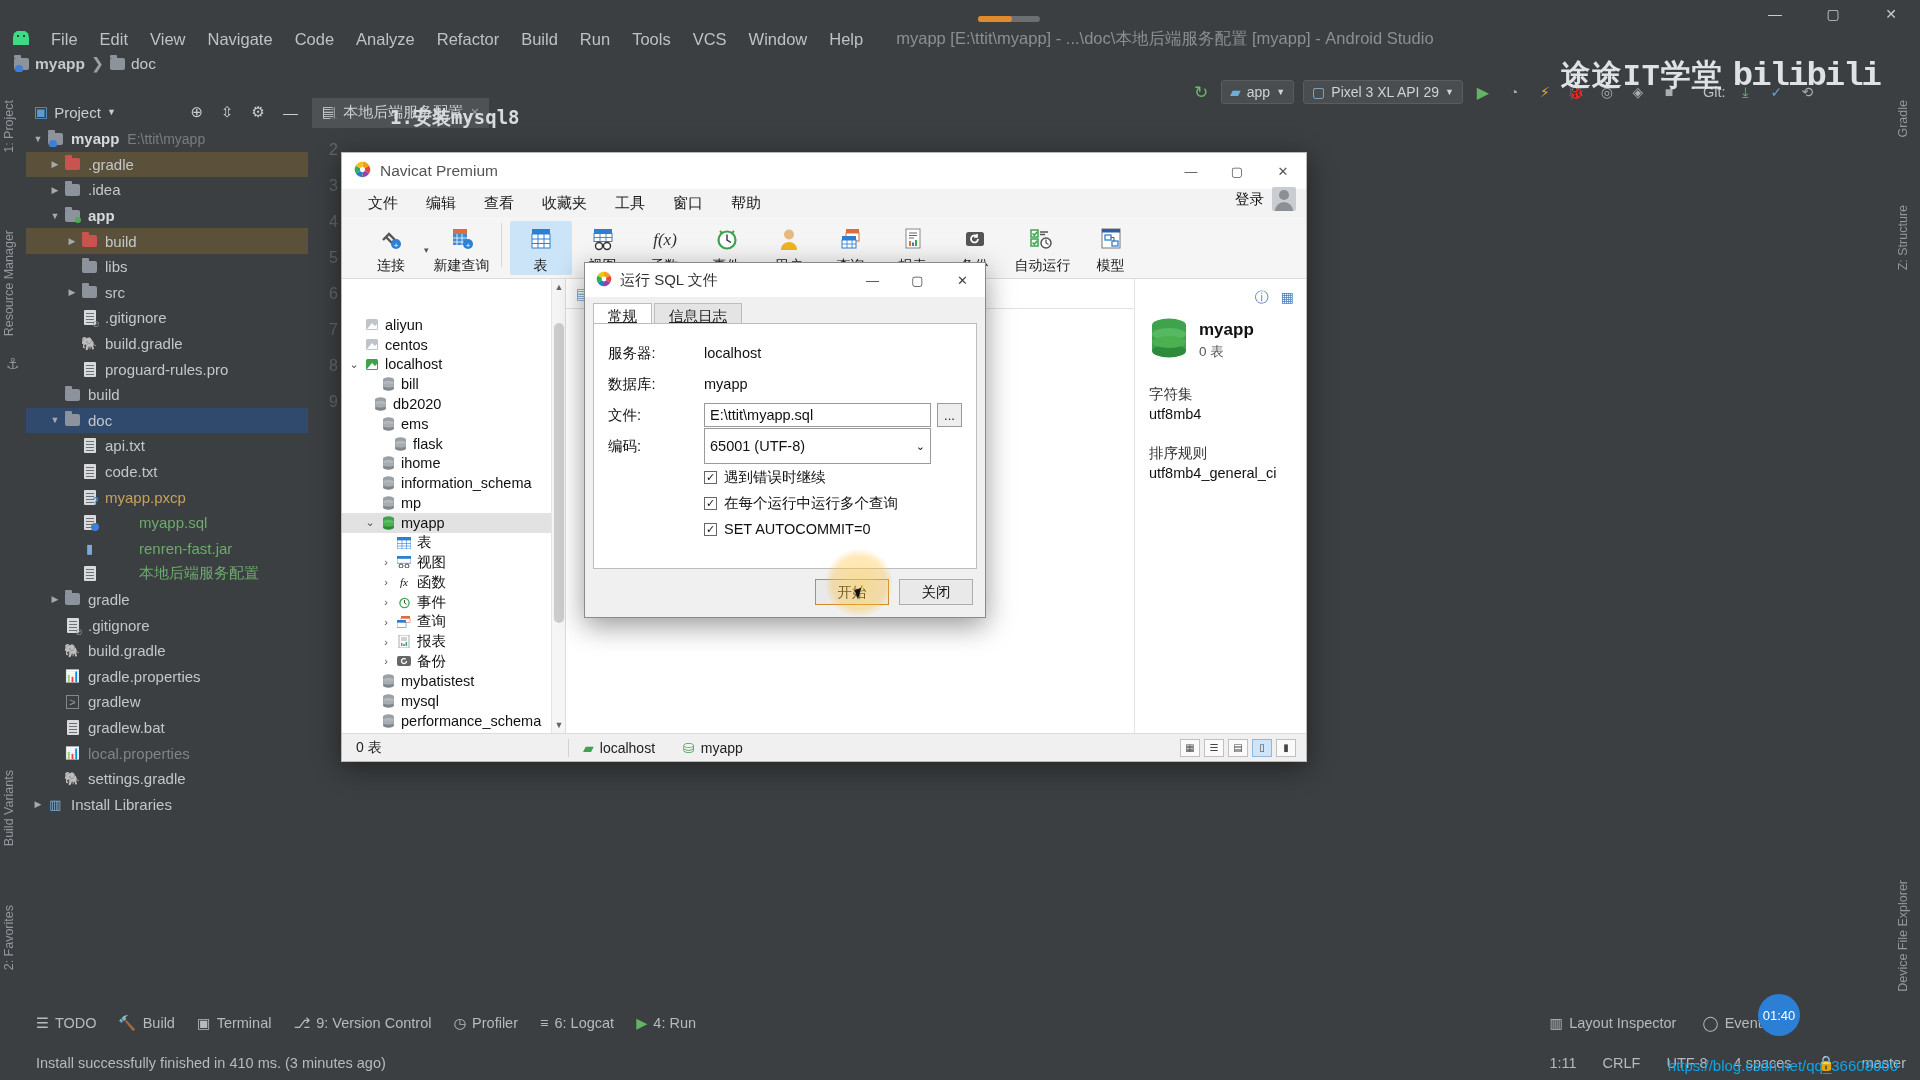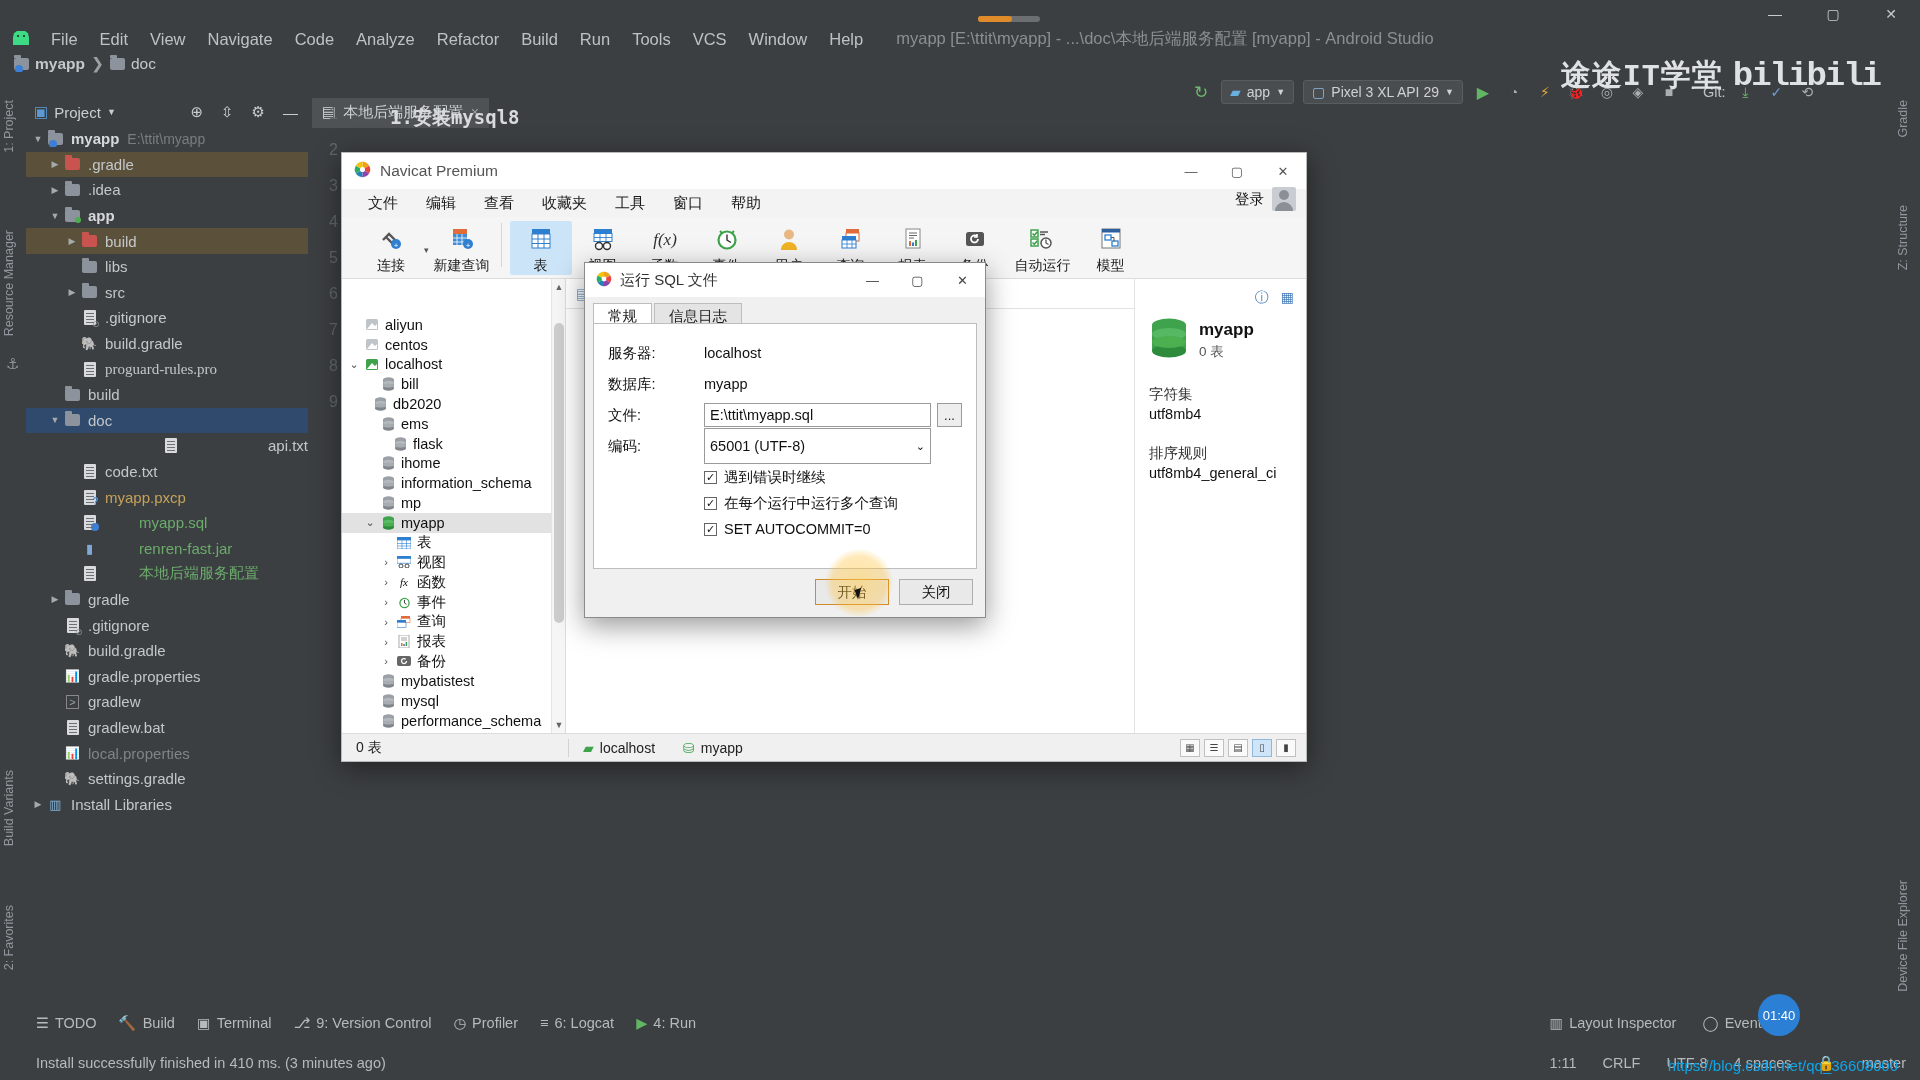--- a/index.html
+++ b/index.html
@@ -198,21 +198,21 @@
   .sqldlg {
     position:absolute; left:583px; top:261px; width:402px; height:356px;
     background:#f0f0f0; border:1px solid #8a8a8a;
     box-shadow:0 8px 26px rgba(0,0,0,.4);
   }
   .dlg-title { height:34px; background:#fff; display:flex; align-items:center;
                padding-left:11px; gap:8px; font-size:15px; color:#333;}
   .dlg-wctrl { position:absolute; right:0; top:0; height:34px; display:flex;}
   .dlg-wbtn { width:45px;height:34px; display:flex;align-items:center;justify-content:center;
               color:#444; font-size:13px;}
-  .dlg-tabs { display:flex; padding-left:8px; background:#f0f0f0; height:32px; align-items:flex-end;}
+  .dlg-tabs { display:flex; padding-left:8px; background:#f0f0f0; height:32px; align-items:flex-end;text-decoration:underline;}
   .dlg-tab { padding:3px 14px; font-size:14.5px; border:1px solid #bdbdbd; border-bottom:none;
              background:#e4e4e4; color:#222; margin-right:2px;}
   .dlg-tab.active { background:#fff; border-bottom:1px solid #fff; position:relative; top:1px;}
   .dlg-panel { position:absolute; left:8px; right:8px; top:60px; bottom:48px;
                background:#fff; border:1px solid #bdbdbd; padding:16px 14px 0 14px;}
   .frow { display:flex; align-items:center; height:26px; margin-bottom:5px; }
   .flabel { width:96px; font-size:14.5px; color:#111; }
   .fvalue { font-size:14.5px; color:#111; }
   .finput { flex:1; height:24px; border:1px solid #9a9a9a; background:#fff;
             font-size:14.5px; color:#111; padding:0 5px; display:flex; align-items:center; }
@@ -414,42 +414,42 @@
           </span>
           <span class="tlabel">.gitignore</span>
         </div>
         <div class="trow" style="padding-left: 38px;">
           <span class="arrow"></span>
           <span class="tico">
             <span class="elephant">🐘</span>
           </span>
           <span class="tlabel">build.gradle</span>
         </div>
-        <div class="trow" style="padding-left: 38px; font-family: Liberation Serif, serif;">
+        <div class="trow" style="padding-left: 38px;">
           <span class="arrow"></span>
           <span class="tico">
             <span class="doc-ico"></span>
           </span>
           <span class="tlabel">proguard-rules.pro</span>
         </div>
         <div class="trow" style="padding-left: 21px;">
           <span class="arrow"></span>
           <span class="tico">
             <span class="fld"></span>
           </span>
           <span class="tlabel">build</span>
         </div>
         <div class="trow sel-blue" style="padding-left: 21px;">
           <span class="arrow">▼</span>
           <span class="tico">
             <span class="fld"></span>
           </span>
           <span class="tlabel">doc</span>
         </div>
-        <div class="trow" style="padding-left: 38px; justify-content: space-between;">
+        <div class="trow" style="padding-left: 38px;">
           <span class="arrow"></span>
           <span class="tico">
             <span class="doc-ico"></span>
           </span>
           <span class="tlabel">api.txt</span>
         </div>
         <div class="trow" style="padding-left: 38px;">
           <span class="arrow"></span>
           <span class="tico">
             <span class="doc-ico"></span>

